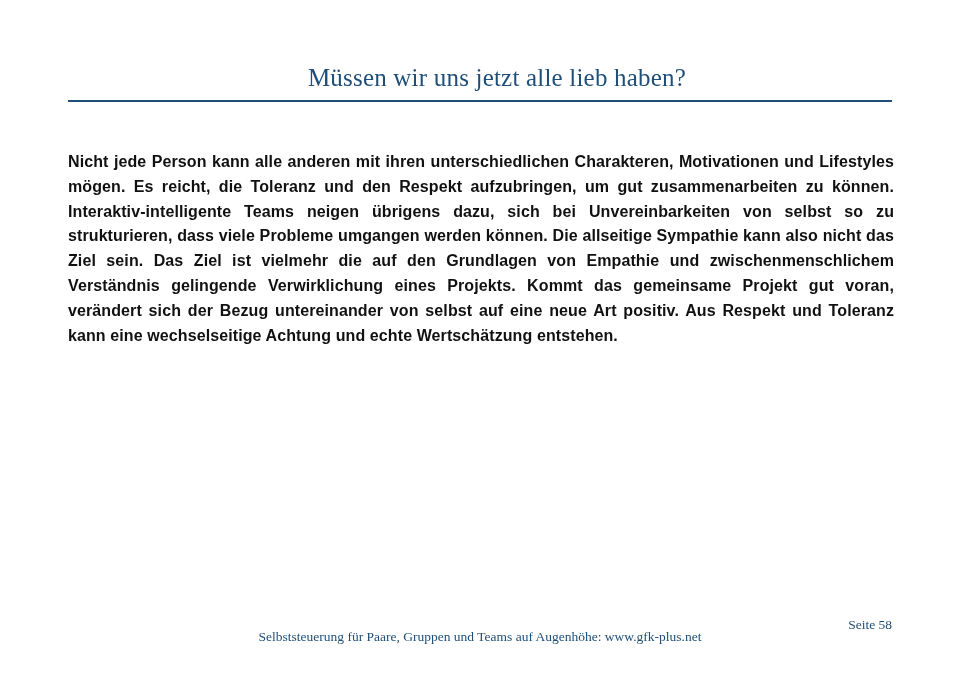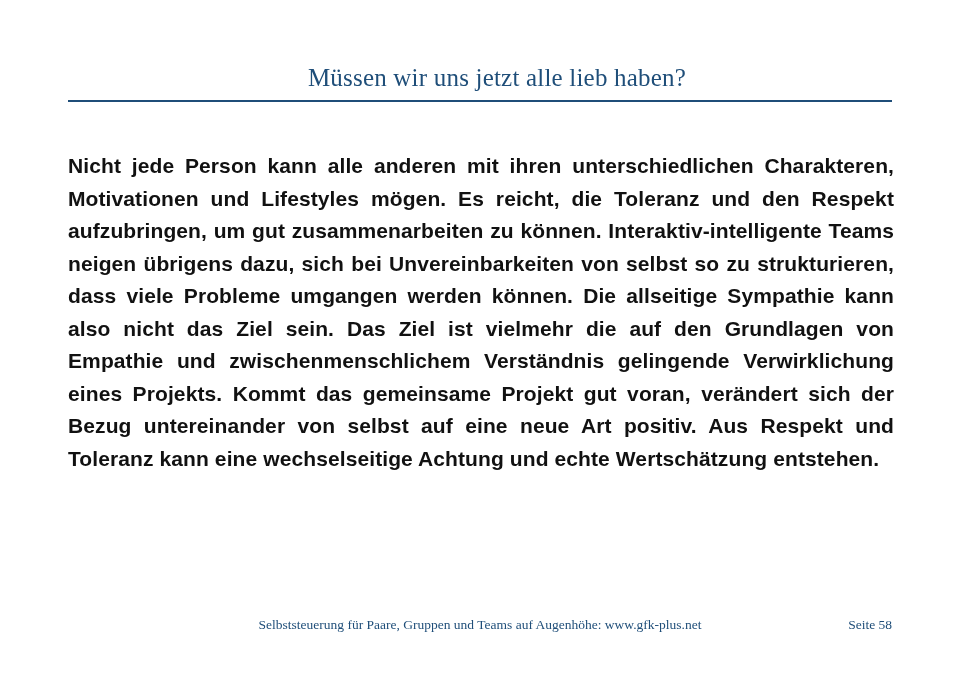--- a/index.html
+++ b/index.html
@@ -37,21 +37,21 @@
     left: 68px;
     width: 824px;
     height: 2px;
     background: #1f4e79;
   }
   .body-text {
     position: absolute;
     top: 150px;
     left: 68px;
     width: 826px;
-    font-size: 21px;
+    font-size: 16px;
     line-height: 1.55;
     color: #111111;
     text-align: justify;
     font-weight: bold;
     letter-spacing: 0.1px;
   }
   .footer {
     position: absolute;
     bottom: 42px;
     left: 0;
@@ -59,20 +59,21 @@
     height: 18px;
   }
   .footer-left {
     position: absolute;
     left: 0;
     width: 960px;
     text-align: center;
     font-family: "Liberation Serif", serif;
     font-size: 13.5px;
     color: #1f4e79;
+    margin-top: 12px;
   }
   .footer-right {
     position: absolute;
     right: 68px;
     top: 0;
     font-family: "Liberation Serif", serif;
     font-size: 13.5px;
     color: #1f4e79;
   }
 </style>

